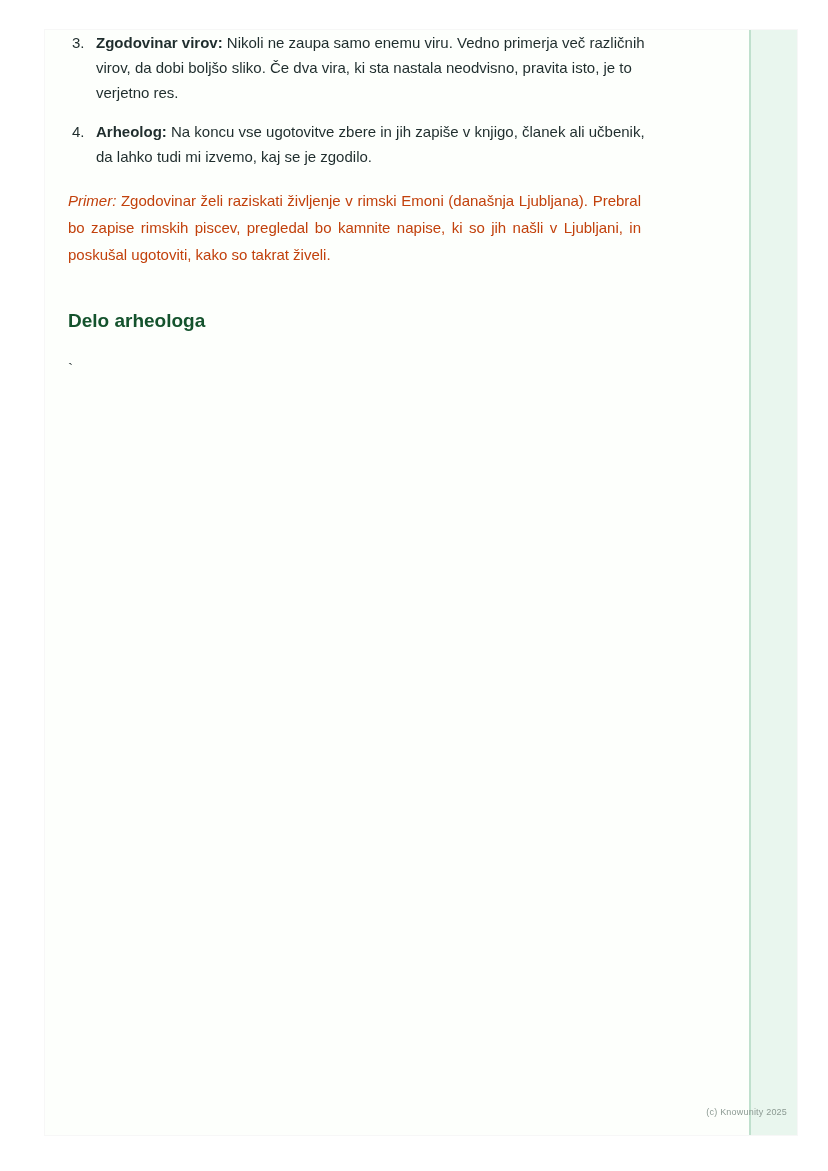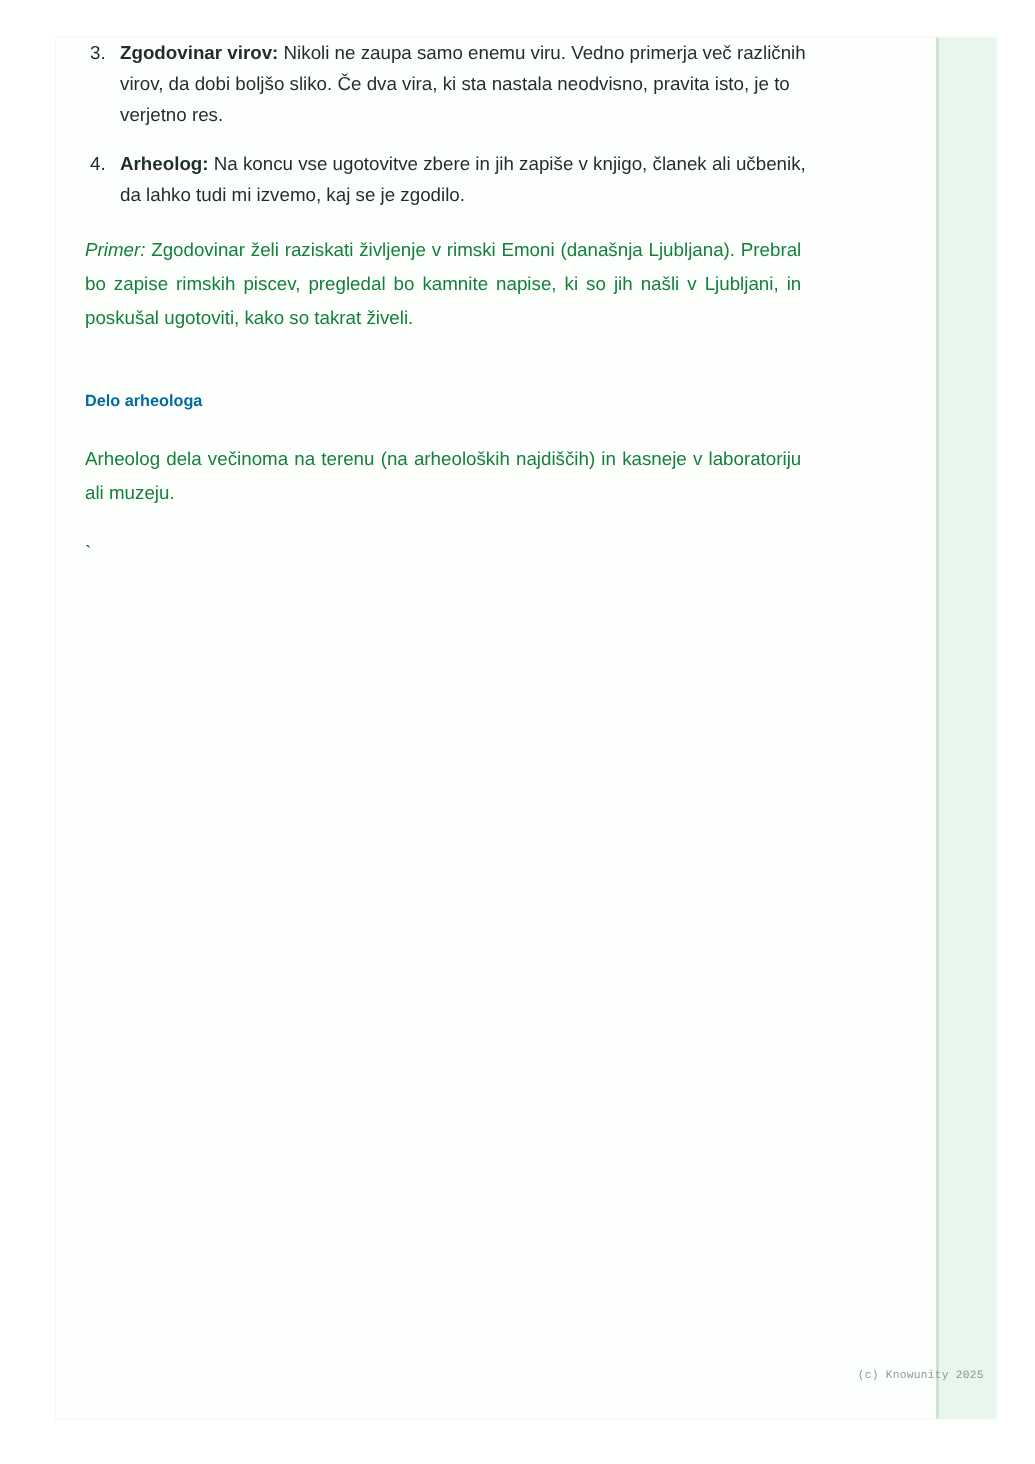--- a/index.html
+++ b/index.html
@@ -72,60 +72,59 @@
     line-height: 25px;
     color: #1f2d2d;
   }
   ol.steps li b {
     font-weight: bold;
   }
 
   .para {
     font-size: 15px;
     line-height: 27px;
-    color: #15803d;
+    color: #c2410c;
     margin: 0;
     text-align: justify;
     width: 573px;
   }
   .para.example {
     margin-top: 18px;
   }
   .para .it {
     font-style: italic;
   }
 
   h2.section-title {
-    color: #0369a1;
-    font-size: 13px;
+    color: #14532d;
+    font-size: 19px;
     font-weight: bold;
     margin: 40px 0 0 0;
     line-height: 26px;
   }
 
   .para.after-title {
     margin-top: 20px;
   }
 
   .backtick {
     font-size: 15px;
     line-height: 25px;
     color: #1f2d2d;
     margin-top: 22px;
     font-family: "Liberation Serif", serif;
   }
 
   .footer-credit {
     position: absolute;
     right: 10px;
-    bottom: 30px;
+    bottom: 18px;
     font-size: 9px;
     color: #8c9a93;
     letter-spacing: 0.2px;
-    font-family: Liberation Mono, monospace;
   }
 </style>
 </head>
 <body>
 
 <div class="page">
 
   <div class="side-band"></div>
   <div class="side-band-line"></div>
 
@@ -137,21 +136,20 @@
       </li>
       <li>
         <span class="num">4.</span><b>Arheolog:</b><span> Na koncu vse ugotovitve zbere in jih zapiše v knjigo, članek ali učbenik, da lahko tudi mi izvemo, kaj se je zgodilo.</span>
       </li>
     </ol>
 
     <p class="para example"><span class="it">Primer:</span><span> Zgodovinar želi raziskati življenje v rimski Emoni (današnja Ljubljana). Prebral bo zapise rimskih piscev, pregledal bo kamnite napise, ki so jih našli v Ljubljani, in poskušal ugotoviti, kako so takrat živeli.</span></p>
 
     <h2 class="section-title">Delo arheologa</h2>
 
-    <p class="para after-title">Arheolog dela večinoma na terenu (na arheoloških najdiščih) in kasneje v laboratoriju ali muzeju.</p>
 
     <div class="backtick">`</div>
 
   </div>
 
   <div class="footer-credit">(c) Knowunity 2025</div>
 
 </div>
 
 </body></html>

